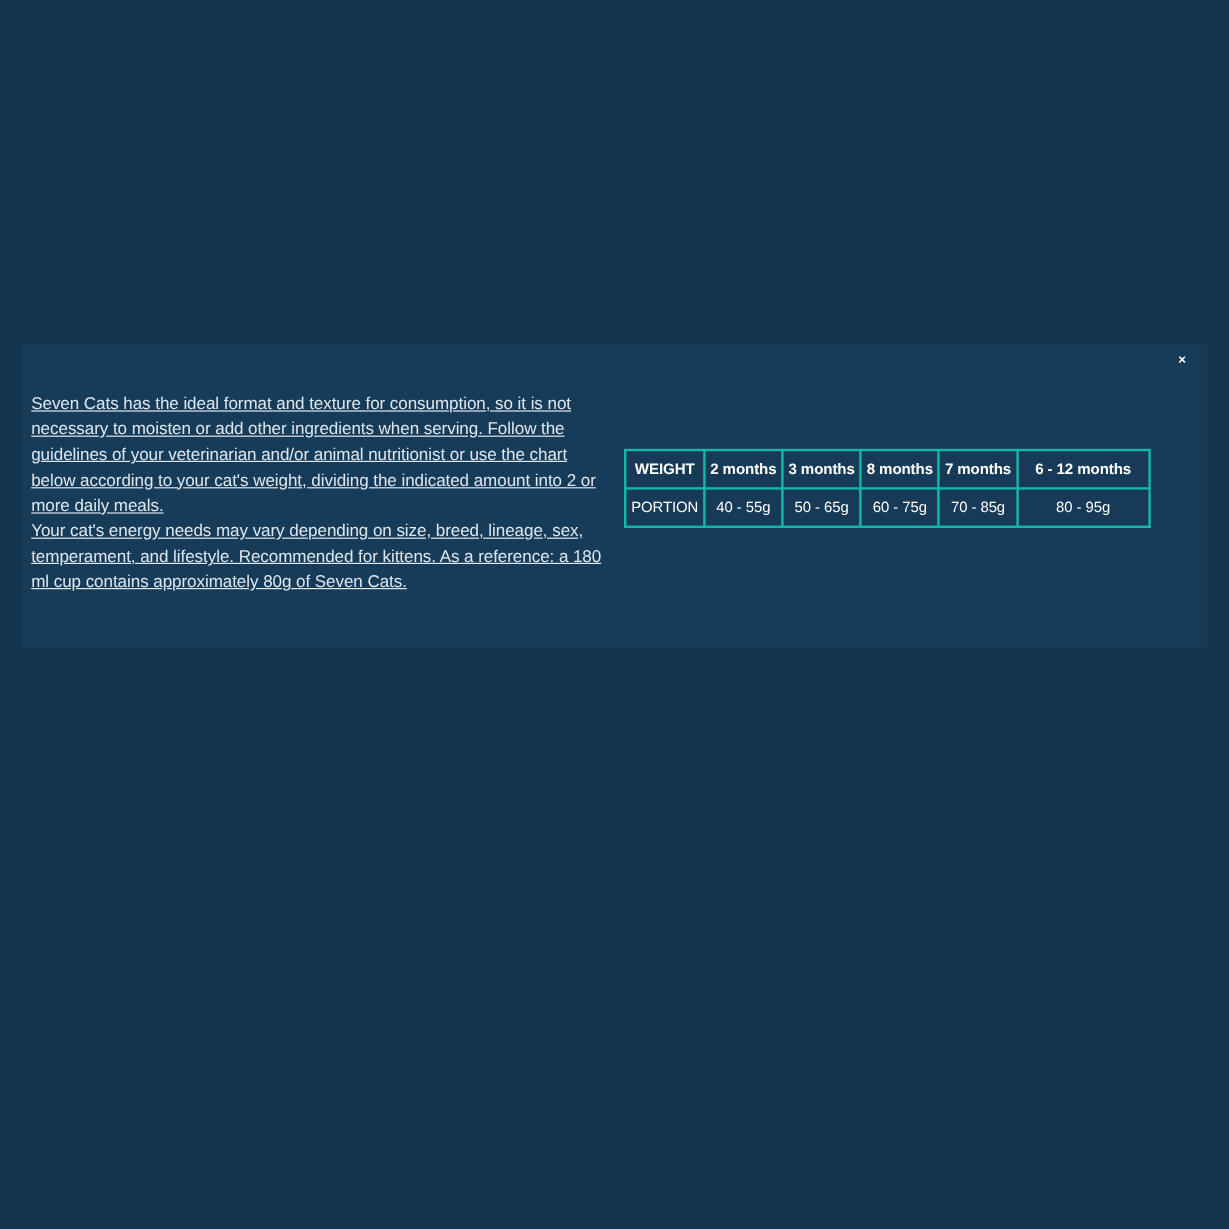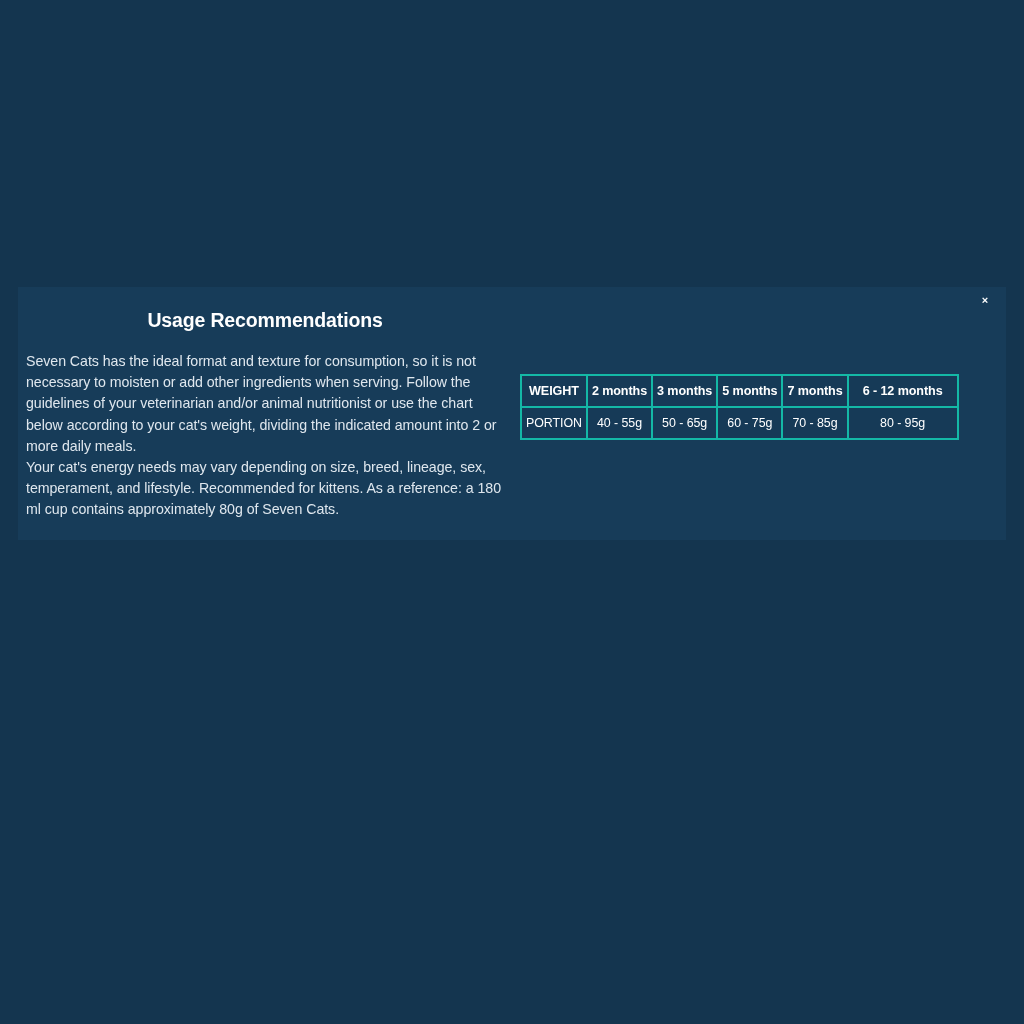--- a/index.html
+++ b/index.html
@@ -70,20 +70,21 @@
   }
 
   .body-copy {
     margin: 0;
     margin-top: 19px;
     color: #dfe7ee;
     font-size: 14.2px;
     line-height: 21.2px;
     letter-spacing: -0.05px;
     text-align: left;
+    text-decoration: underline;
   }
 
   .body-copy p {
     margin: 0;
   }
 
   
   .table-wrap {
     position: absolute;
     left: 502px;
@@ -134,36 +135,35 @@
 </head>
 <body>
 
 <div id="root">
 
   <div class="panel">
 
     <button class="close-btn">×</button>
 
     <div class="left-col">
-      <h2 class="panel-title">Usage Recommendations</h2>
 
       <div class="body-copy">
         <p>Seven Cats has the ideal format and texture for consumption, so it is not necessary to moisten or add other ingredients when serving. Follow the guidelines of your veterinarian and/or animal nutritionist or use the chart below according to your cat's weight, dividing the indicated amount into 2 or more daily meals.</p>
         <p>Your cat's energy needs may vary depending on size, breed, lineage, sex, temperament, and lifestyle. Recommended for kittens. As a reference: a 180 ml cup contains approximately 80g of Seven Cats.</p>
       </div>
     </div>
 
     <div class="table-wrap">
       <table class="dosage">
         <tbody>
           <tr class="head">
             <td class="rowlabel c0">WEIGHT</td>
             <td class="c1">2 months</td>
             <td class="c2">3 months</td>
-            <td class="c3">5 months</td>
+            <td class="c3">8 months</td>
             <td class="c4">7 months</td>
             <td class="c5">6 - 12 months</td>
           </tr>
           <tr class="body">
             <td class="rowlabel c0">PORTION</td>
             <td class="c1">40 - 55g</td>
             <td class="c2">50 - 65g</td>
             <td class="c3">60 - 75g</td>
             <td class="c4">70 - 85g</td>
             <td class="c5">80 - 95g</td>

